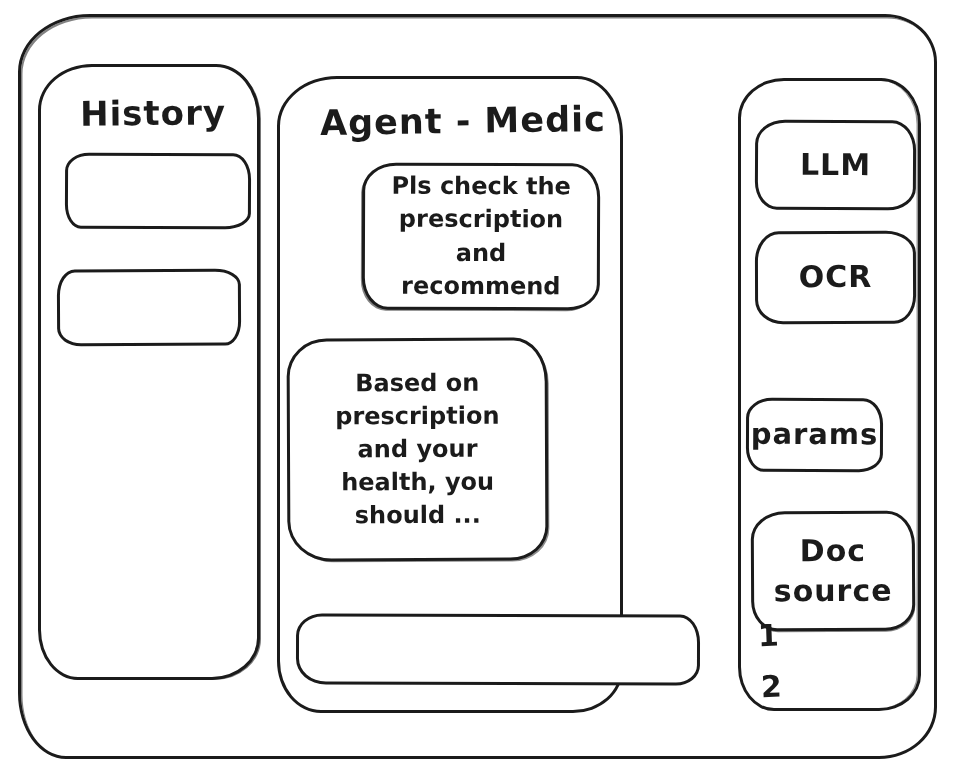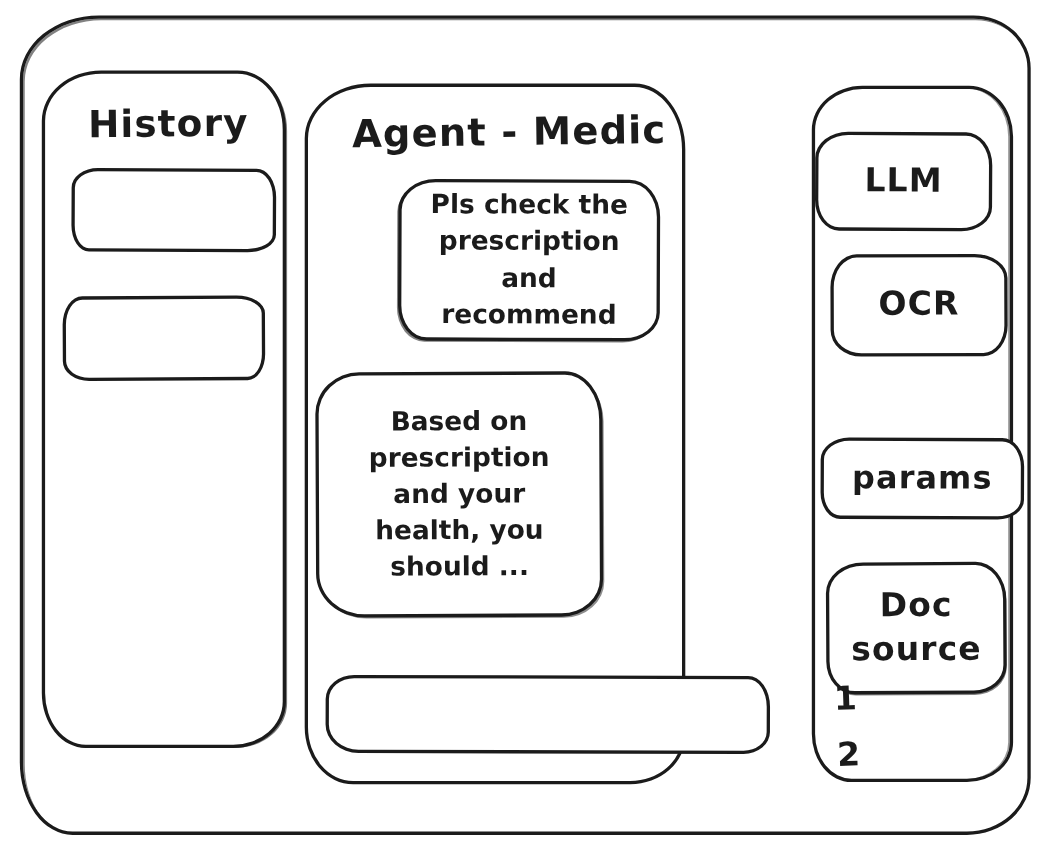--- a/index.html
+++ b/index.html
@@ -139,34 +139,34 @@
     align-items: center;
     justify-content: center;
     text-align: center;
     font-size: 30px;
     font-weight: 700;
     letter-spacing: 1px;
     cursor: pointer;
     line-height: 1.35;
   }
   .tool-box.llm{
-    left: 0; top: 39px;
+    left: 14px; top: 39px;
     width: 161px; height: 90px;
     border-radius: 30px 24px 28px 22px / 24px 30px 22px 28px;
     transform: rotate(0.3deg);
   }
   .tool-box.ocr{
     left: 14px; top: 150px;
     width: 161px; height: 93px;
     border-radius: 24px 30px 22px 28px / 30px 22px 28px 24px;
     transform: rotate(-0.2deg);
   }
   .tool-box.params{
     left: 5px; top: 317px;
-    width: 185px; height: 74px;
+    width: 137px; height: 74px;
     font-size: 29px;
     border-radius: 26px 20px 24px 18px / 20px 26px 18px 24px;
     transform: rotate(0.2deg);
   }
   .tool-box.docsource{
     left: 10px; top: 430px;
     width: 164px; height: 120px;
     padding: 6px 12px;
     border-radius: 34px 28px 30px 26px / 28px 34px 26px 30px;
     transform: rotate(-0.3deg);

